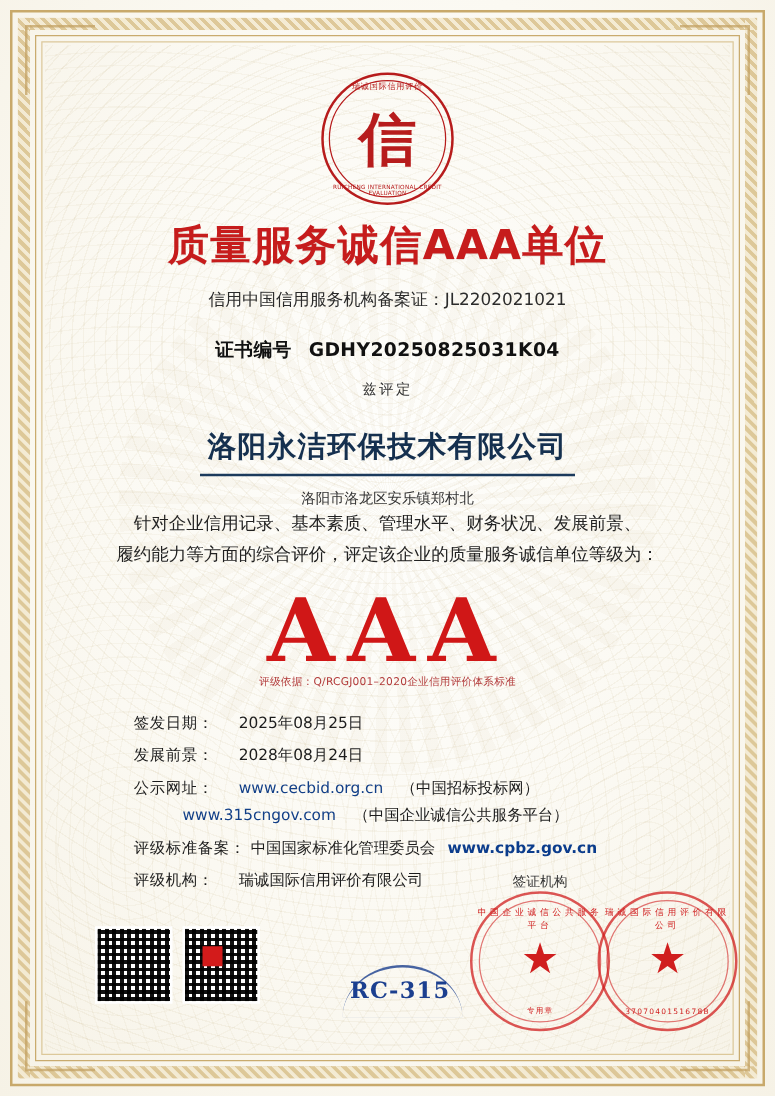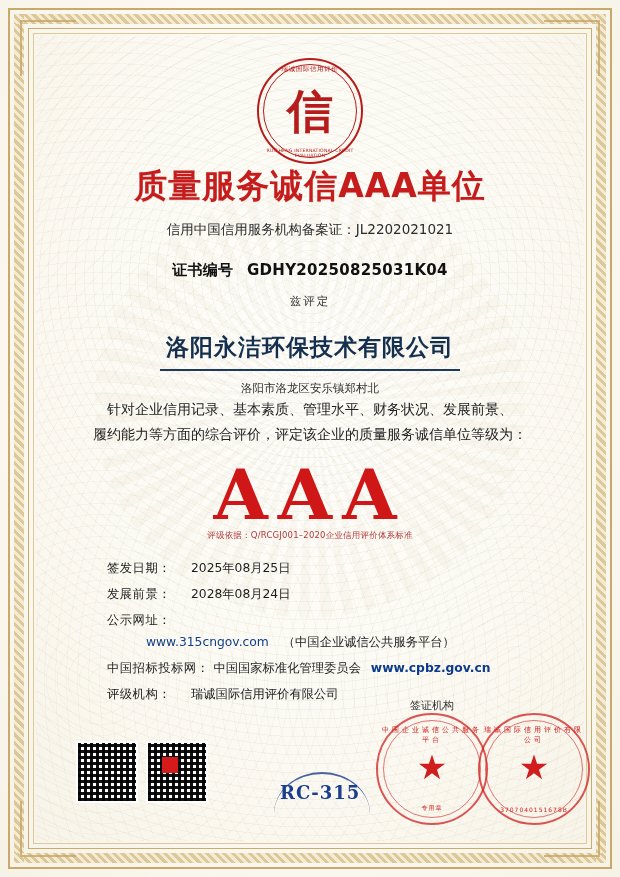--- a/index.html
+++ b/index.html
@@ -87,21 +87,21 @@
     font-family:"DejaVu Serif","Liberation Serif",serif;font-weight:bold;
   }
   .emblem .toptext,.emblem .bottext{
     position:absolute;left:0;right:0;text-align:center;
     color:#b71c1c;font-size:6.5px;letter-spacing:.6px;
   }
   .emblem .toptext{top:7px;}
   .emblem .bottext{bottom:6px;font-size:4.6px;letter-spacing:.2px;}
 
   h1.title{
-    margin:0 0 0;text-align:center;
+    margin:10px 0 0;text-align:center;
     font-size:33px;font-weight:bold;color:#c61c1c;
     letter-spacing:1px;
     font-family:"DejaVu Sans","Liberation Sans",sans-serif;
     text-shadow:0 1px 0 rgba(0,0,0,.08);
   }
   .subtitle{
     margin-top:12px;text-align:center;font-size:13.5px;color:#2b2b2b;
   }
   .certno{
     margin-top:22px;text-align:center;font-size:15px;color:#111;font-weight:bold;
@@ -239,29 +239,33 @@
       <div class="frow">
         <span class="flabel">签发日期：</span>
         <span class="fvalue">2025年08月25日</span>
       </div>
       <div class="frow">
         <span class="flabel">发展前景：</span>
         <span class="fvalue">2028年08月24日</span>
       </div>
       <div class="frow">
         <span class="flabel">公示网址：</span>
+        <span class="fvalue">
+          <span class="url">www.cecbid.org.cn</span>
+          <span style="padding-left:10px">（中国招标投标网）</span>
+        </span>
       </div>
       <div class="frow center-ish">
         <span class="fvalue">
           <span class="url">www.315cngov.com</span>
           <span style="padding-left:10px">（中国企业诚信公共服务平台）</span>
         </span>
       </div>
       <div class="frow">
-        <span class="flabel" style="width:auto;padding-right:4px">中国招标投标网：</span>
+        <span class="flabel" style="width:auto;padding-right:4px">评级标准备案：</span>
         <span class="fvalue">
           <span>中国国家标准化管理委员会</span>
           <span class="bold-link" style="padding-left:6px">www.cpbz.gov.cn</span>
         </span>
       </div>
       <div class="frow">
         <span class="flabel">评级机构：</span>
         <span class="fvalue">瑞诚国际信用评价有限公司</span>
       </div>
     </div>

